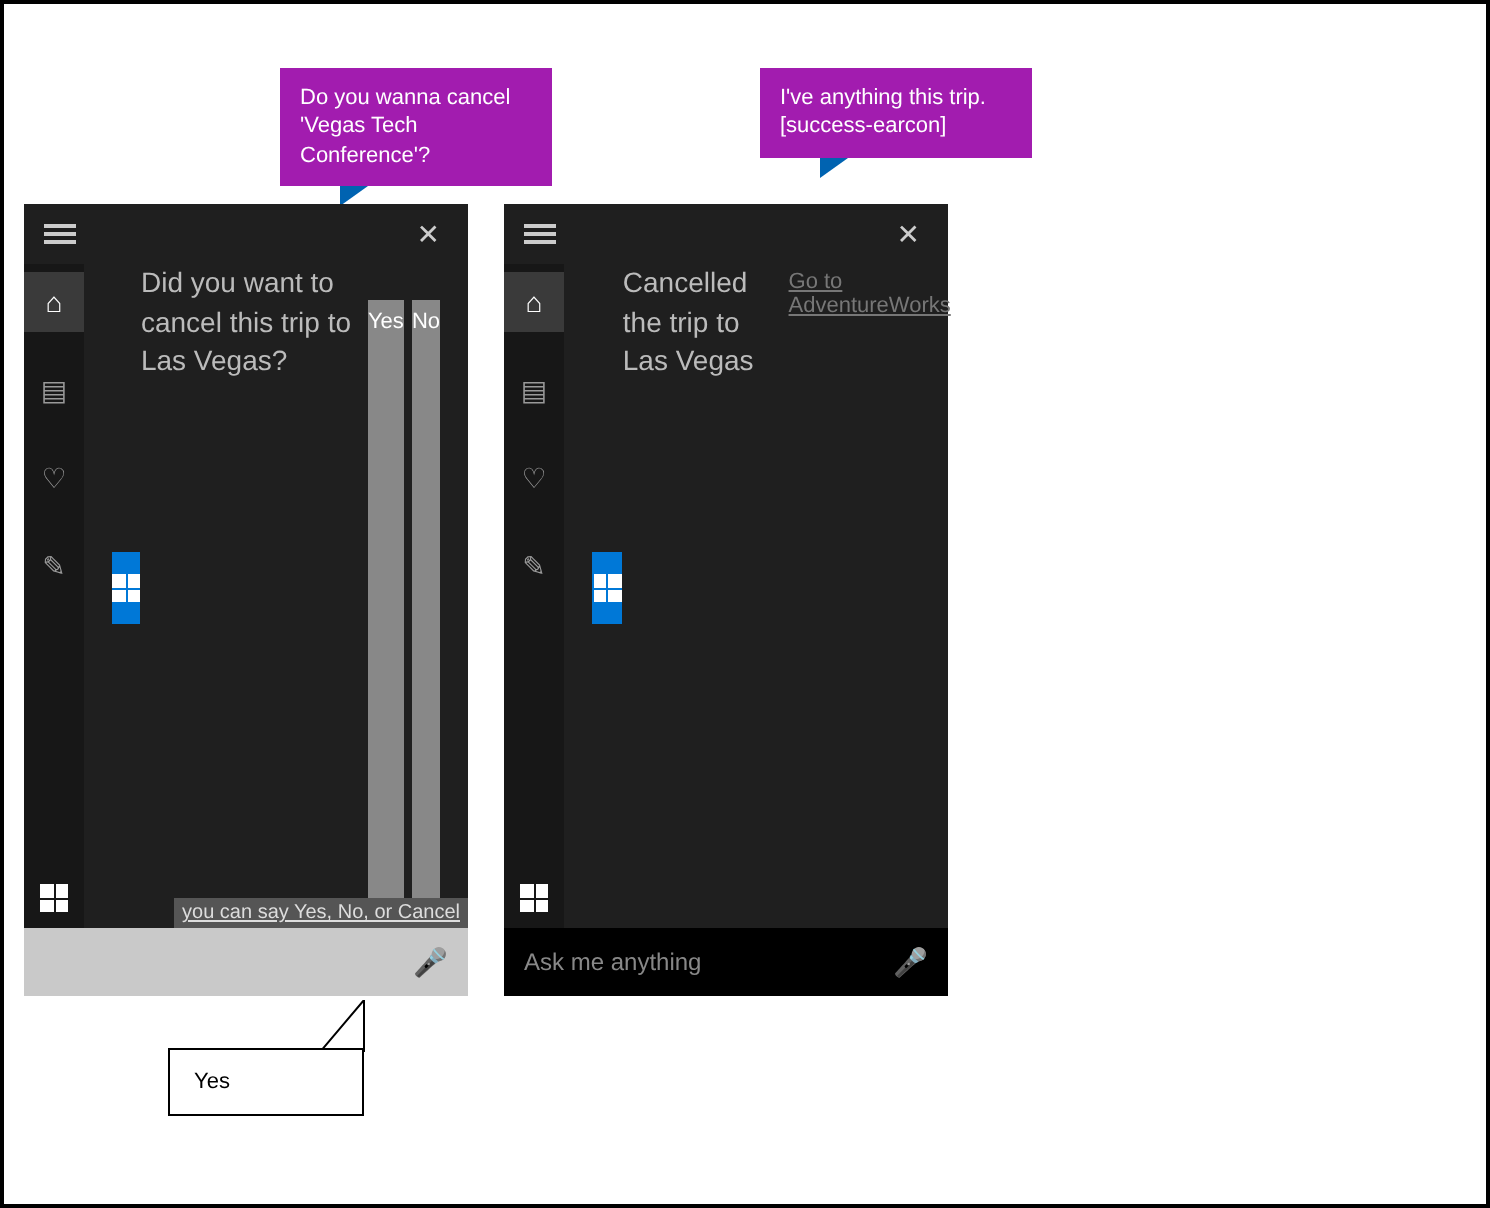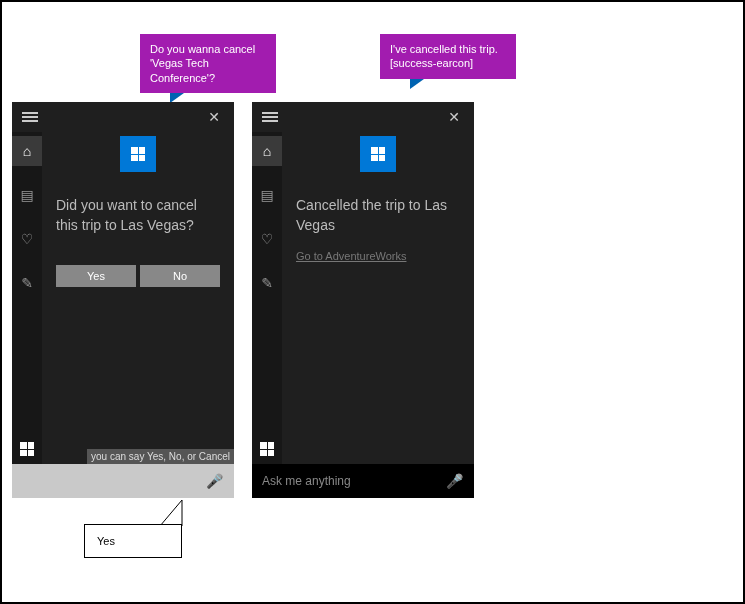--- a/index.html
+++ b/index.html
@@ -65,25 +65,24 @@
       width: 30px; height: 30px;
       display: flex; align-items: center; justify-content: center;
       color: #fff;
     }
     .win-logo-small { width: 14px; height: 14px; display: grid; grid-template-columns: 1fr 1fr; grid-template-rows: 1fr 1fr; gap: 1px; }
     .win-logo-small div { background: white; }
     
     .content {
       flex: 1;
       display: flex;
-      flex-direction: column;
+      flex-direction: row;
       padding: 0 14px;
       color: #aaa;
       position: relative;
-      gap: 12px;
     }
     .app-tile {
       align-self: center;
       width: 36px; height: 36px;
       background: #0078d7;
       display: flex; align-items: center; justify-content: center;
       margin-top: 4px;
       margin-bottom: 12px;
     }
     .app-tile .win-logo-small div { background: white; }
@@ -101,20 +100,21 @@
       cursor: pointer;
     }
     
     .hint {
       position: absolute;
       bottom: 0; right: 0;
       background: #555;
       color: #ddd;
       font-size: 10px;
       padding: 2px 4px;
+      text-decoration: underline;
     }
     
     .input-bar {
       height: 34px;
       background: #000000;
       display: flex;
       align-items: center;
       padding: 0 10px;
       color: #888;
       font-size: 12px;
@@ -128,21 +128,21 @@
       background: white;
       font-size: 11px;
       padding: 10px 12px;
       width: 98px;
     }
   </style>
 </head>
 <body>
 
 <div class="bubble" style="left:138px;top:32px">Do you wanna cancel 'Vegas Tech Conference'?</div>
-<div class="bubble" style="left:378px;top:32px">I've cancelled this trip.
+<div class="bubble" style="left:378px;top:32px">I've anything this trip.
 [success-earcon]</div>
 
 <div class="panel" style="left:10px;top:100px;width:222px;height:396px">
   <div class="titlebar">
     <div class="hamburger">
         <div></div>
         <div></div>
         <div></div>
       </div>
     <div class="close-x">✕</div>

